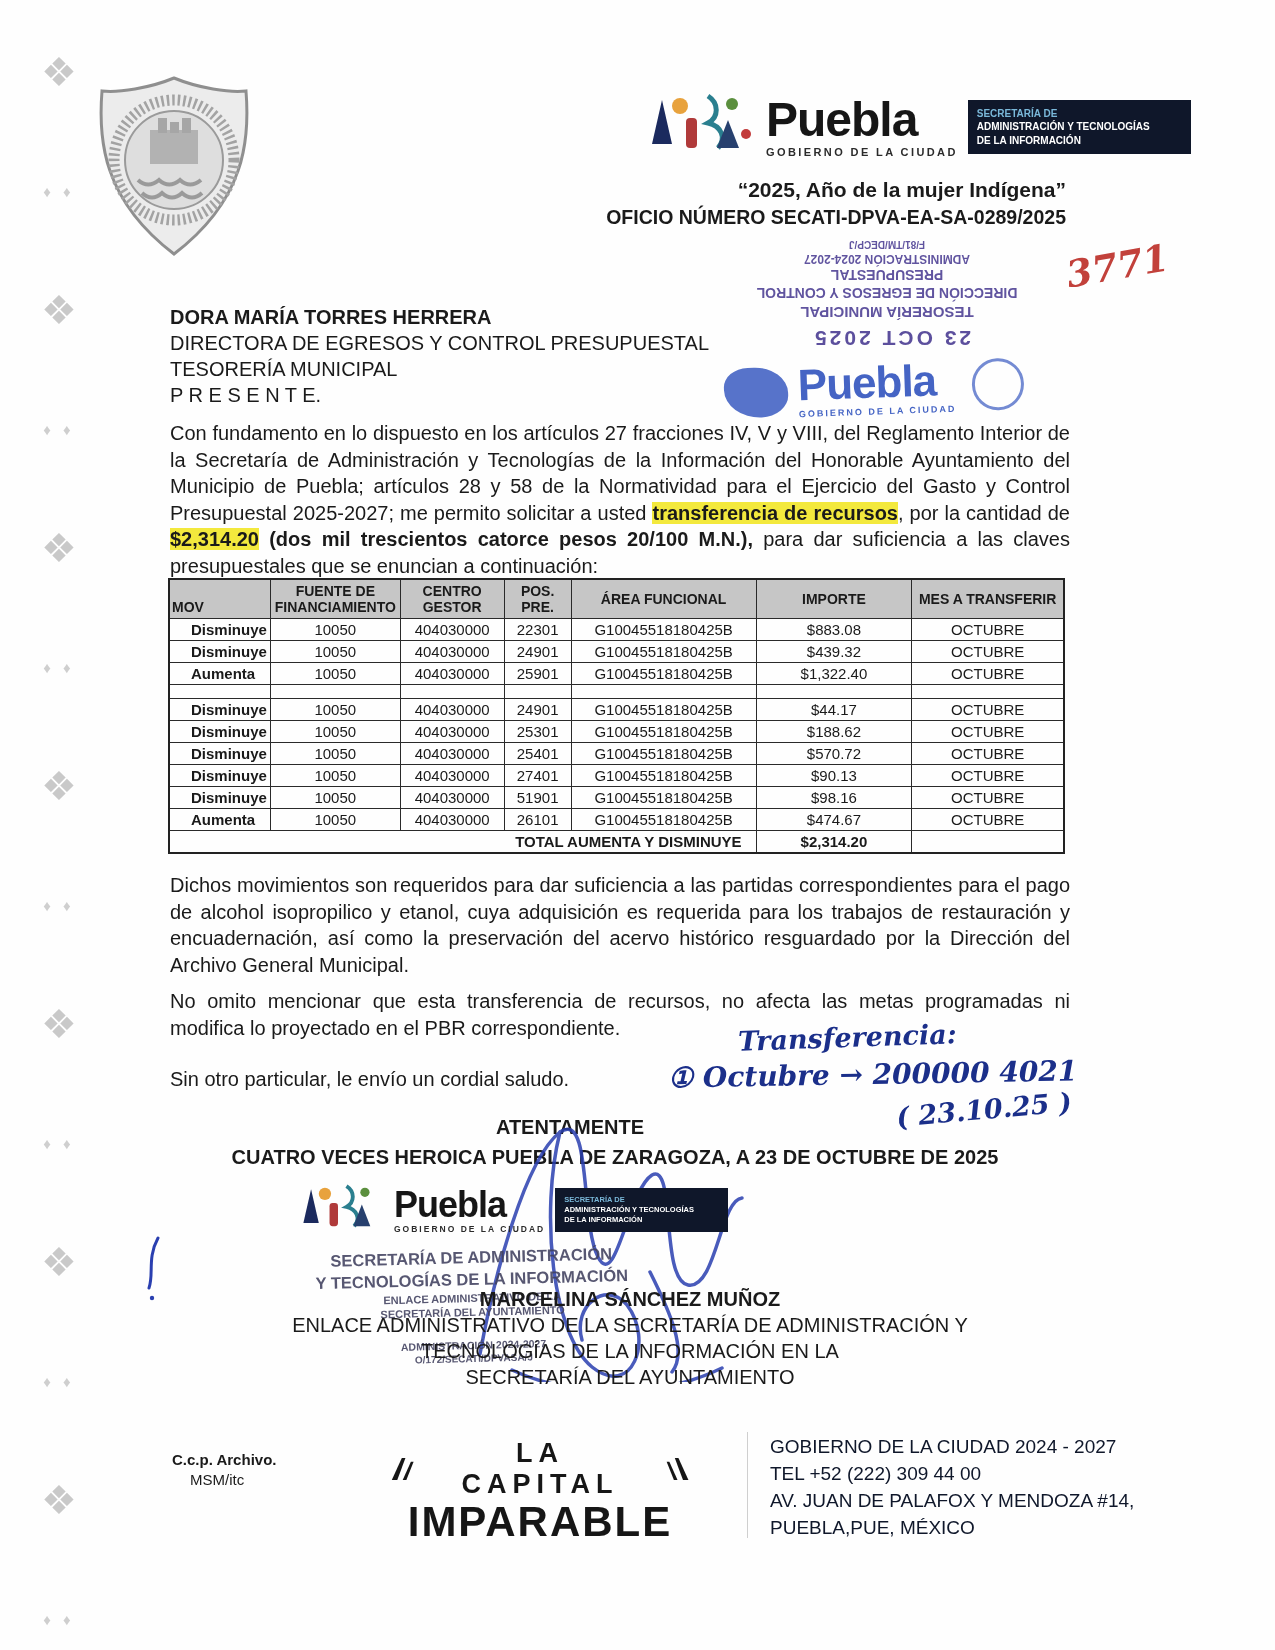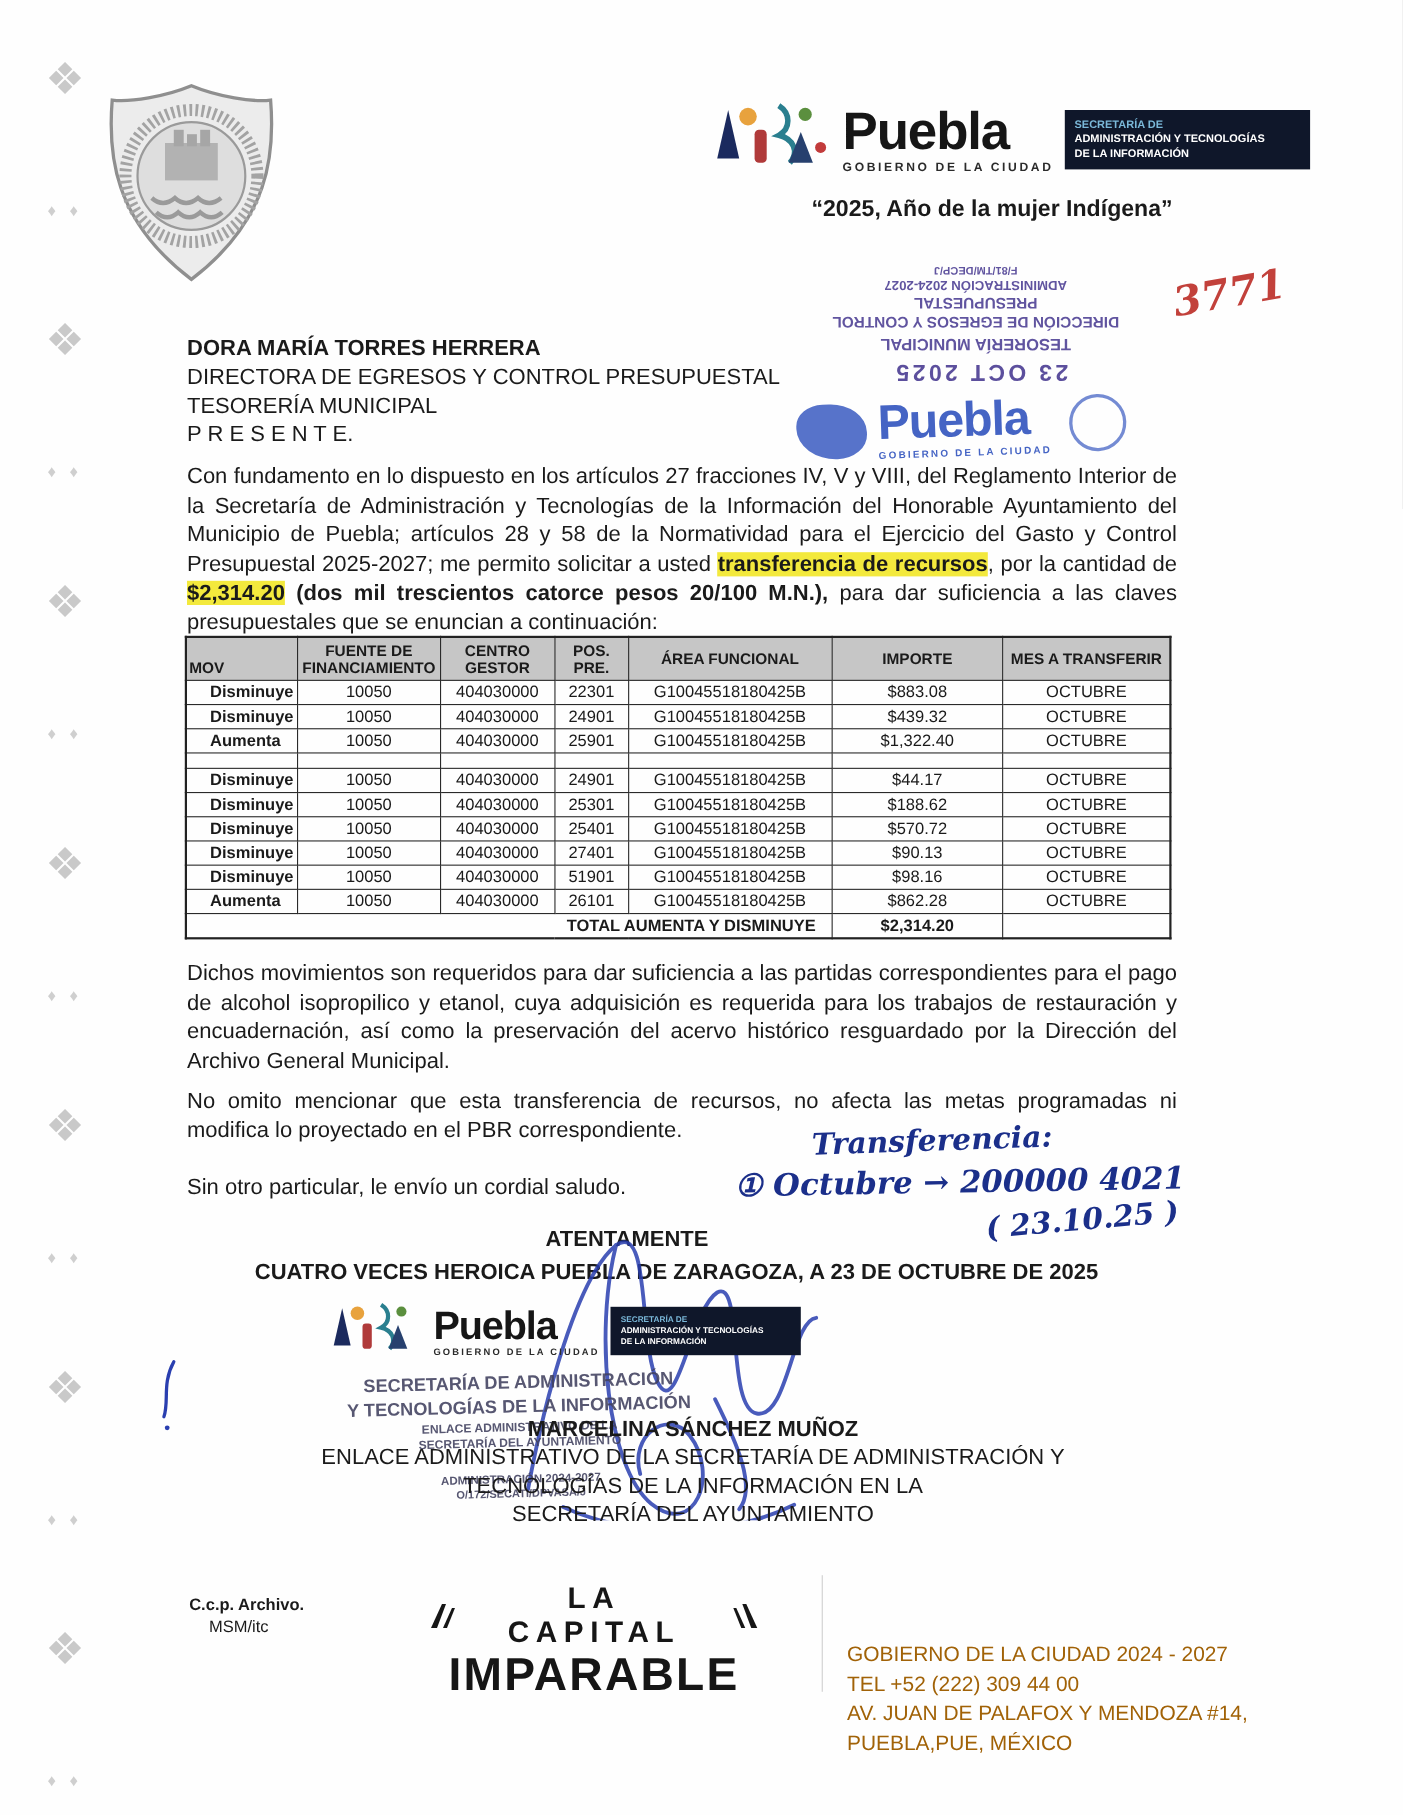--- a/index.html
+++ b/index.html
@@ -123,21 +123,21 @@
   .cc{left:172px; top:1450px; font-size:15px; line-height:1.35;}
   .cc .l1{font-weight:bold;}
   .cc .l2{padding-left:18px;}
 
   
   .footer-logo{left:390px; top:1438px; width:300px; text-align:center; color:#161616;}
   .fl-row{display:flex; align-items:center; justify-content:flex-end; gap:24px;}
   .fl1{font-size:27px; font-weight:bold; letter-spacing:6px;}
   .fl2{font-size:42px; font-weight:900; letter-spacing:2px; line-height:1.05;}
   .footer-divider{left:747px; top:1432px; height:106px; border-left:1.5px solid #cfcfcf;}
-  .footer-right{left:770px; top:1492px; font-size:19px; line-height:1.42; color:#a16207;}
+  .footer-right{left:770px; top:1434px; font-size:19px; line-height:1.42; color:#0f172a;}
 
   .sig-svg{left:420px; top:1072px;}
   .pen-mark{left:142px; top:1234px;}
 </style>
 </head>
 <body>
 
 <div class="page">
 
   <div class="abs" id="ornament-strip">
@@ -186,20 +186,21 @@
       <span class="brand-sub">GOBIERNO DE LA CIUDAD</span>
     </div>
     <div class="badge">
       <div class="b1">SECRETARÍA DE</div>
       <div>ADMINISTRACIÓN Y TECNOLOGÍAS</div>
       <div>DE LA INFORMACIÓN</div>
     </div>
   </div>
 
   <div class="abs year-legend">“2025, Año de la mujer Indígena”</div>
+  <div class="abs oficio">OFICIO NÚMERO SECATI-DPVA-EA-SA-0289/2025</div>
 
   <div class="abs stamp-received">
     <div class="sr1">TESORERÍA MUNICIPAL</div>
     <div class="sr2">DIRECCIÓN DE EGRESOS Y CONTROL</div>
     <div class="sr3">PRESUPUESTAL</div>
     <div class="sr4">ADMINISTRACIÓN 2024-2027</div>
     <div class="sr5">F/81/TM/DECP/J</div>
   </div>
 
   <div class="abs folio-red">3771</div>
@@ -326,21 +327,21 @@
           <td>G10045518180425B</td>
           <td>$98.16</td>
           <td>OCTUBRE</td>
         </tr>
         <tr>
           <td class="mov">Aumenta</td>
           <td>10050</td>
           <td>404030000</td>
           <td>26101</td>
           <td>G10045518180425B</td>
-          <td>$862.28</td>
+          <td>$474.67</td>
           <td>OCTUBRE</td>
         </tr>
         <tr id="total-row">
         <td colspan="5" class="total-label">TOTAL AUMENTA Y DISMINUYE</td>
         <td class="total-value">$2,314.20</td>
         <td></td>
       </tr>
     </tbody>
   </table>
 

